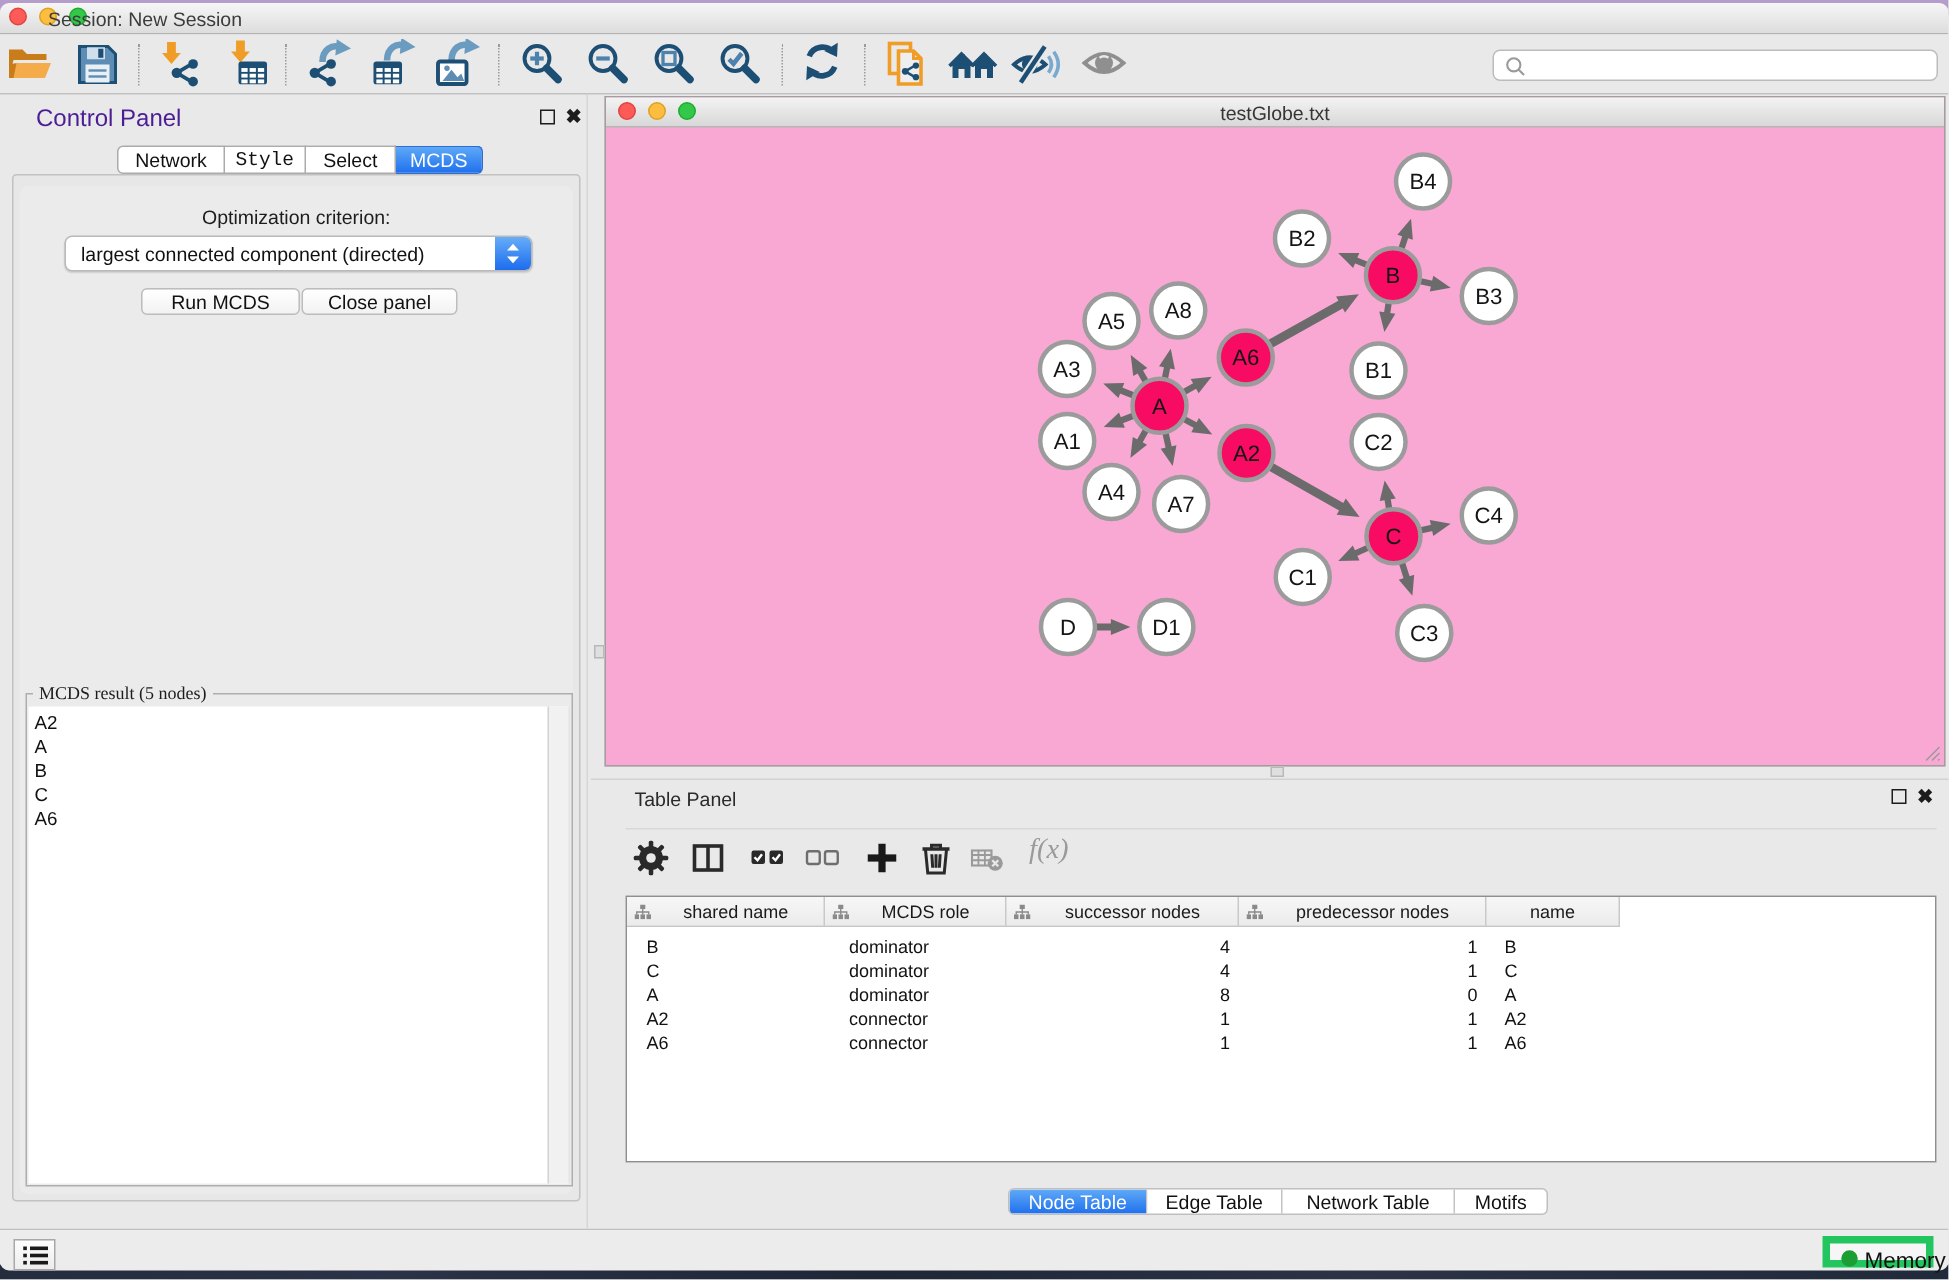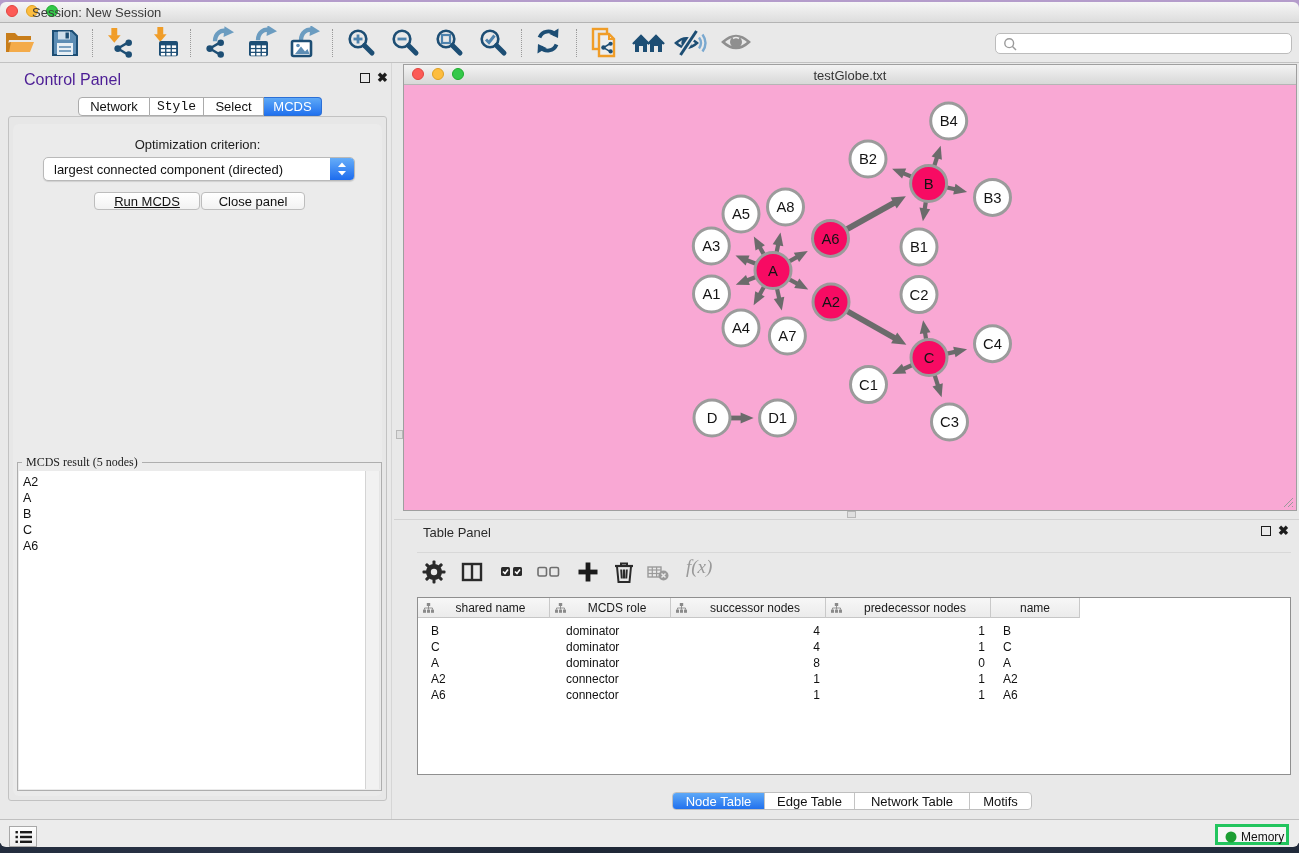--- a/index.html
+++ b/index.html
@@ -78,21 +78,21 @@
   justify-content:center; border-right:1px solid #c4c4c4; }
 .btab.sel { background:linear-gradient(#5ea9f7,#2171ee); color:#fff; border-radius:3px 0 0 3px; }
 .btab.last { border-right:none; }
 
 
 #statusbar { left:0; top:819px; width:1299px; height:28px; background:#ececec;
   border-top:1px solid #c0c0c0; border-radius:0 0 6px 6px; }
 #listbtn { position:absolute; left:9px; top:6px; width:28px; height:21px;
   background:linear-gradient(#fdfdfd,#ededed); border:1px solid #a8a8a8; }
 #membtn { position:absolute; left:1215px; top:4px; width:74px; height:21px;
-  background:#f6f6f6; border:3px solid #22c55e; font-size:12px; color:#111; }
+  background:#f6f6f6; border:5px solid #22c55e; font-size:15px; color:#111; }
 #deskBottom { left:0; top:843px; width:1299px; height:10px;
   background:linear-gradient(90deg,#232d3e,#2a3347 20%,#1e2736 45%,#2b3345 70%,#202a3a); }
 </style>
 </head>
 <body>
 <div class="abs" id="deskTop"></div>
 <div class="abs" style="left:0; top:2px; width:10px; height:8px; background:#b49ccb;"></div>
 <div class="abs" style="left:1289px; top:2px; width:10px; height:8px; background:#b49ccb;"></div>
 <div class="abs" id="titlebar">
   <div class="light red" style="left:6px; top:3px;"></div>
@@ -281,21 +281,21 @@
 <div class="abs" id="optLabel">Optimization criterion:</div>
 <div class="abs" id="dropdown">
   <div class="txt">largest connected component (directed)</div>
   <div class="btn">
     <svg width="24" height="22" viewBox="0 0 24 22">
       <path d="M8 9 L12 4.5 L16 9 Z" fill="#fff"></path>
       <path d="M8 13 L12 17.5 L16 13 Z" fill="#fff"></path>
     </svg>
   </div>
 </div>
-<div class="pushbtn" style="left:94px; top:192px; width:106px;text-decoration:underline;">Run MCDS</div>
+<div class="pushbtn" style="left:94px; top:192px; width:106px;">Run MCDS</div>
 <div class="pushbtn" style="left:201px; top:192px; width:104px;">Close panel</div>
 <div class="abs" id="grpBox"></div>
 <div class="abs" id="grpLabel">MCDS result (5 nodes)</div>
 <div class="abs" id="mcdsList">
   <div class="item" style="top:4px;">A2</div>
   <div class="item" style="top:20px;">A</div>
   <div class="item" style="top:36px;">B</div>
   <div class="item" style="top:52px;">C</div>
   <div class="item" style="top:68px;">A6</div>
   <div id="mcdsScroll"></div>

